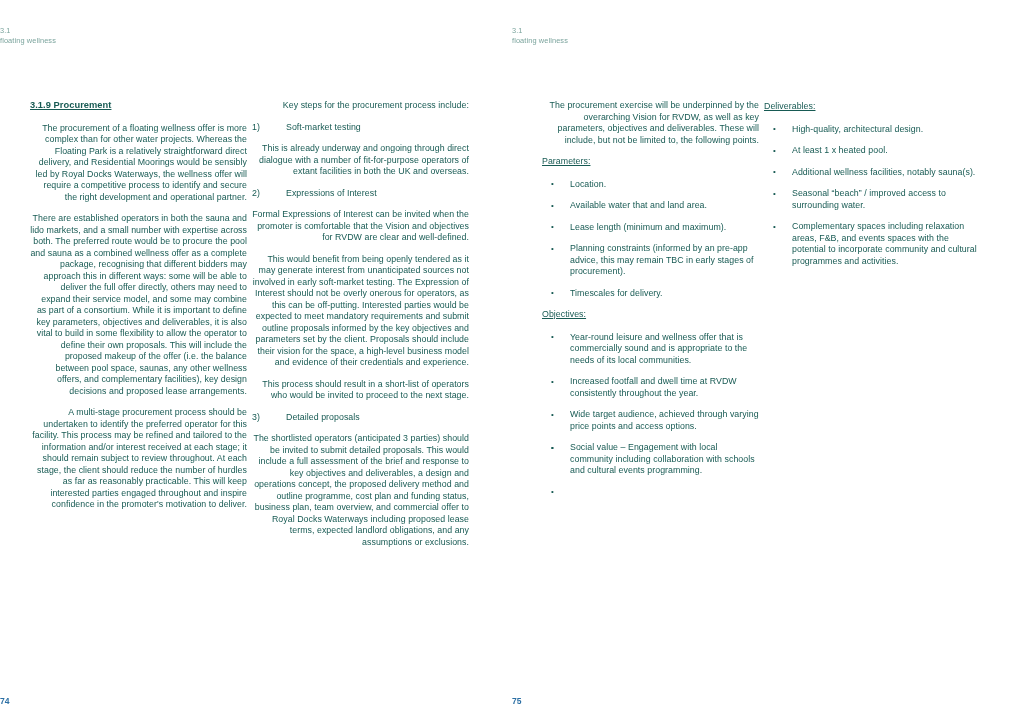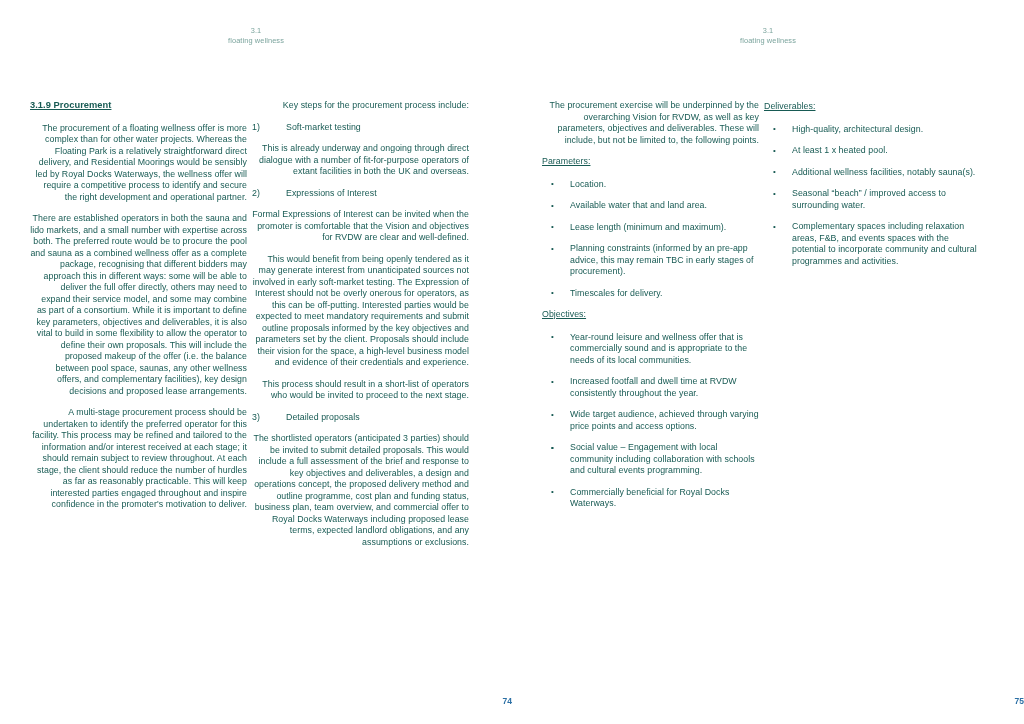--- a/index.html
+++ b/index.html
@@ -17,21 +17,20 @@
     color:var(--ink);
     overflow:hidden;
   }
   .page{
     position:absolute;top:0;width:512px;height:724px;
   }
   .page.left{left:0;}
   .page.right{left:512px;}
   .page-header{
     position:absolute;top:26px;left:0;right:0;
-    text-align:center;
     color:var(--header);
     font-size:7.4px;line-height:10px;
     letter-spacing:0.1px;
   }
   .columns{
     position:absolute;top:100px;left:30px;
     display:flex;gap:5px;
   }
   .col{
     width:217px;
@@ -59,21 +58,21 @@
     position:relative;
     padding-left:28px;
     margin:0 0 10px 0;
   }
   .bullet-dot{
     position:absolute;left:9px;top:-0.5px;
     font-size:8px;
   }
   .page-footer{
     position:absolute;bottom:16px;left:0;right:0;
-    text-align:right;
+    text-align:left;
     margin-top:45px;
   }
   .page-num{
     color:var(--pagenum);
     font-size:8.5px;
     font-weight:bold;
   }
 </style>
 </head>
 <body>
@@ -171,21 +170,20 @@
         </div>
         <div class="bullet-item">
           <span class="bullet-dot">•</span>
         </div>
         <div class="bullet-item">
           <span class="bullet-dot">•</span>
           <span class="bullet-text">Social value – Engagement with local community including collaboration with schools and cultural events programming.</span>
         </div>
         <div class="bullet-item">
           <span class="bullet-dot">•</span>
-          <span class="bullet-text">Commercially beneficial for Royal Docks Waterways.</span>
         </div>
       </div>
 
       <div class="col">
         <div class="sub-heading">Deliverables:</div>
         <div class="bullet-item">
           <span class="bullet-dot">•</span>
           <span class="bullet-text">High-quality, architectural design.</span>
         </div>
         <div class="bullet-item">

